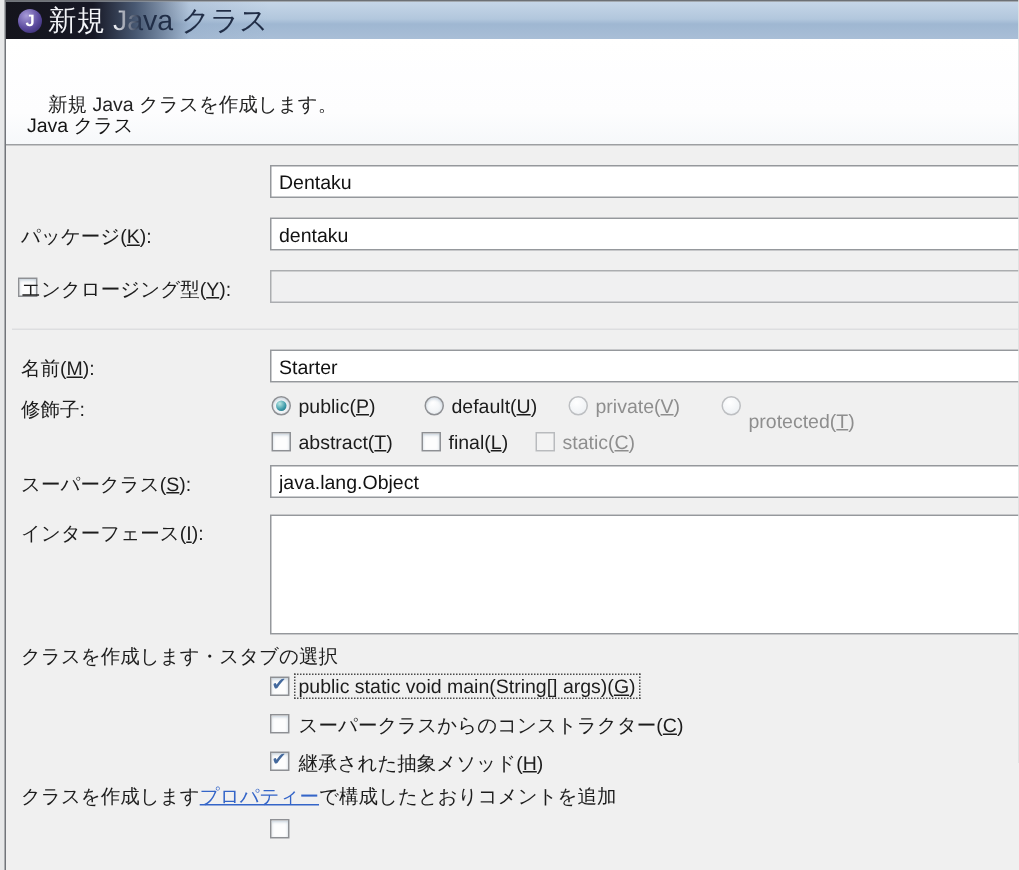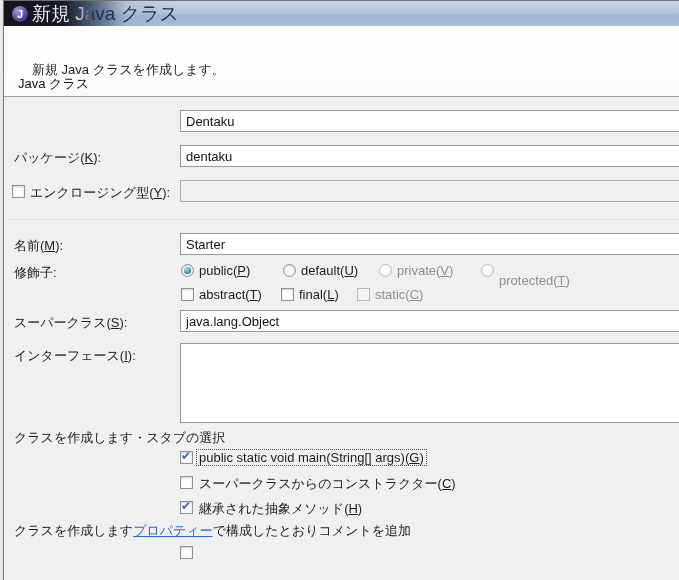--- a/index.html
+++ b/index.html
@@ -77,21 +77,21 @@
     <div class="header-title">Java クラス</div>
     <div class="header-desc">新規 Java クラスを作成します。</div>
   </div>
 
   <input class="tf" style="top: 110px;" value="Dentaku">
 
   <div class="lbl" style="left:14px;top:149px">パッケージ(<u>K</u>):</div>
   <input class="tf" style="top: 145px;" value="dentaku">
 
   <span class="cb" style="left:12px;top:185px"></span>
-  <div class="lbl" style="left:30px;top:184px">エンクロージング型(<u>Y</u>):</div>
+  <div class="lbl" style="left:14px;top:184px">エンクロージング型(<u>Y</u>):</div>
   <input class="tf dis" style="top: 180px;" disabled="" value="">
 
   <div class="sep" style="top:219px"></div>
 
   <div class="lbl" style="left:14px;top:237px">名前(<u>M</u>):</div>
   <input class="tf" style="top: 233px;" value="Starter">
 
   <div class="lbl" style="left:14px;top:264px">修飾子:</div>
 
   <span class="rd selected" style="left:181px;top:264px"></span>

